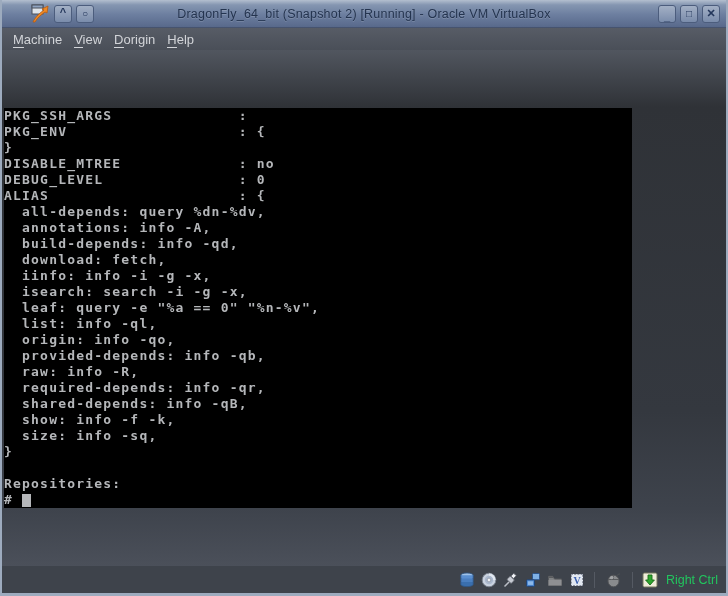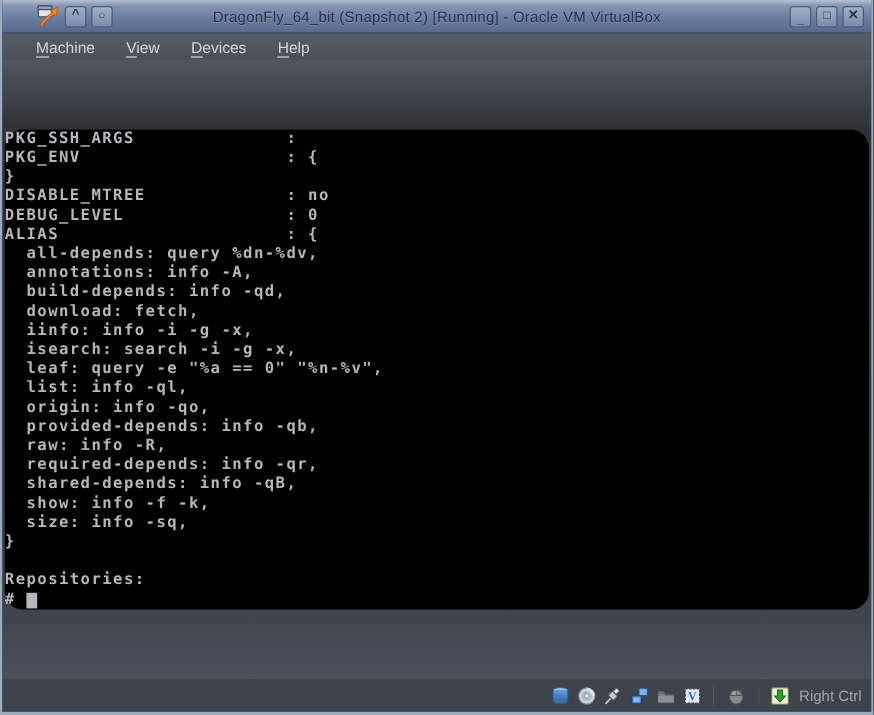--- a/index.html
+++ b/index.html
@@ -39,35 +39,35 @@
   .tb-right { margin-left:auto; display:flex; gap:4px; margin-right:6px; }
   .glyph-min { transform:translateY(3px); }
   .glyph-max { font-size:10px; }
   .glyph-shade { transform:translateY(-1px); }
   .glyph-sticky { font-size:10px; }
 
   
   .menubar {
     height:22px; flex:0 0 22px;
     background:linear-gradient(180deg,#575c66 0%,#4a4f58 100%);
-    display:flex; align-items:center; gap:26px;
-    padding-left:28px;
+    display:flex; align-items:center; gap:12px;
+    padding-left:11px;
     font-size:13px; color:#d2d4d8;
   }
   .menu-item { cursor:default; }
   .menu-item .mn { border-bottom:1px solid #d2d4d8; }
 
   
   .viewport {
     flex:1 1 auto; position:relative;
     background:linear-gradient(180deg,#51565f 0%,#2f3237 11%,#34383f 70%,#3e434c 89%,#4b505a 100%);
   }
   .guest {
     position:absolute; left:2px; top:50%; transform:translateY(-50%);
-    width:720px; height:400px; background:#000;border-radius:15px;
+    width:628px; height:400px; background:#000;
   }
   .term {
     position:absolute; inset:0; overflow:hidden;
     font-family:"DejaVu Sans Mono", monospace;
     font-size:13px; font-weight:bold; line-height:16px;
     letter-spacing:1.2px;
     color:#b5b7ba; white-space:pre;
   }
   .term-lines { display:block; }
   .cursor {
@@ -77,21 +77,21 @@
 
   
   .statusbar {
     height:27px; flex:0 0 27px;
     background:#3e434b;
     display:flex; align-items:center; justify-content:flex-end;
     padding-right:8px; gap:6px;
   }
   .sb-icon { width:16px; height:16px; display:block; cursor:default; }
   .sb-sep { width:1px; height:16px; background:#2b2e33; border-right:1px solid #555a63; margin:0 3px; }
-  .sb-label { font-size:12.5px; color:#a3a3a3; margin-left:2px; white-space:nowrap; }
+  .sb-label { font-size:12.5px; color:#22c55e; margin-left:2px; white-space:nowrap; }
   .dim { opacity:.8; filter:saturate(.2); }
 </style>
 </head>
 <body>
 
 <div class="window">
 
   <div class="titlebar">
     <div class="tb-left">
       <svg class="app-icon" viewBox="0 0 20 20">
@@ -117,21 +117,21 @@
         </div>
       <div class="tb-btn">
           <span>✕</span>
         </div>
     </div>
   </div>
 
   <div class="menubar">
     <span class="menu-item"><span class="mn">M</span><span>achine</span></span>
     <span class="menu-item"><span class="mn">V</span><span>iew</span></span>
-    <span class="menu-item"><span class="mn">D</span><span>evices</span></span>
+    <span class="menu-item"><span class="mn">D</span><span>origin</span></span>
     <span class="menu-item"><span class="mn">H</span><span>elp</span></span>
   </div>
 
   <div class="viewport">
     <div class="guest">
       <pre class="term"><span class="term-lines">PKG_SSH_ARGS              : 
 PKG_ENV                   : {
 }
 DISABLE_MTREE             : no
 DEBUG_LEVEL               : 0

